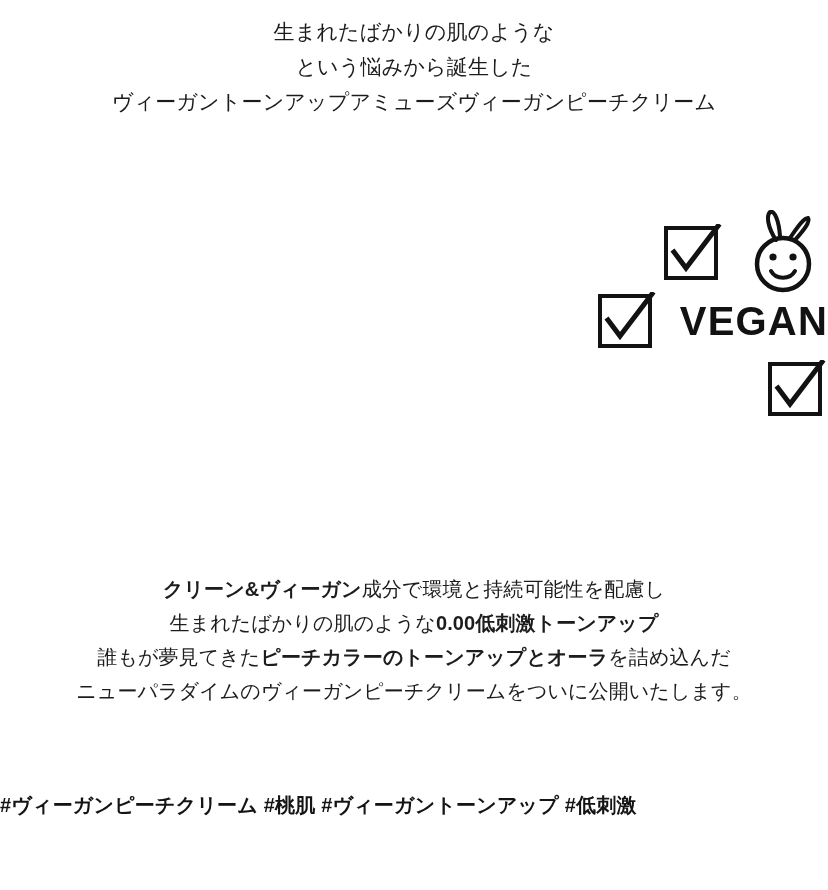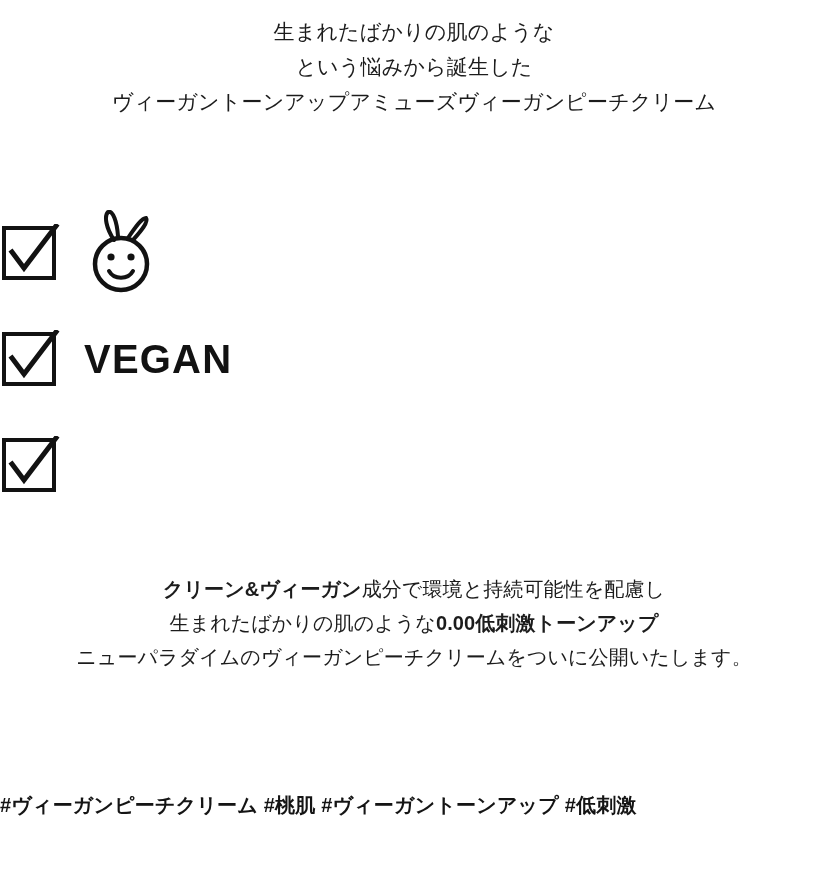--- a/index.html
+++ b/index.html
@@ -41,22 +41,21 @@
   }
 
   
   .badge-block {
     position: absolute;
     top: 222px;
     left: 0;
     width: 828px;
     display: flex;
     flex-direction: column;
-    align-items: flex-start;
-    gap: 38px;
+    align-items: flex-end;
   }
   .badge-row {
     display: flex;
     align-items: center;
     height: 62px;
     margin-bottom: 6px;
   }
   .checkbox-wrap {
     width: 62px;
     height: 58px;
@@ -169,20 +168,21 @@
           <path d="M12 28 L24 44 L56 2" fill="none" stroke="#121212" stroke-width="5" stroke-linecap="square"></path>
         </svg>
       </span>
     </div>
 
   </div>
 
   <div class="body-copy">
     <div class="body-line"><span class="strong">クリーン&amp;ヴィーガン</span><span>成分で環境と持続可能性を配慮し</span></div>
     <div class="body-line"><span>生まれたばかりの肌のような</span><span class="strong">0.00低刺激トーンアップ</span></div>
+    <div class="body-line"><span>誰もが夢見てきた</span><span class="strong">ピーチカラーのトーンアップとオーラ</span><span>を詰め込んだ</span></div>
     <div class="body-line">ニューパラダイムのヴィーガンピーチクリームをついに公開いたします。</div>
   </div>
 
   <div class="hashtags">
     <div class="hashtag-line">#ヴィーガンピーチクリーム #桃肌 #ヴィーガントーンアップ #低刺激</div>
   </div>
 
 </div>
 
 </body></html>

